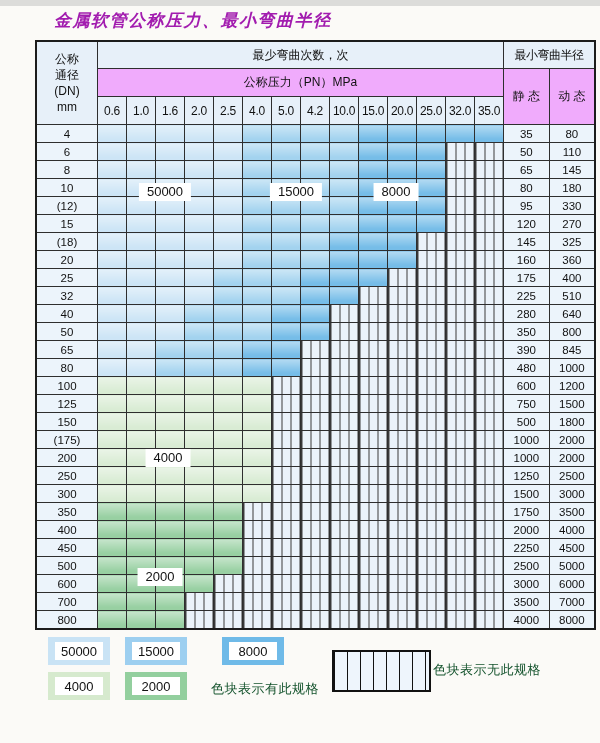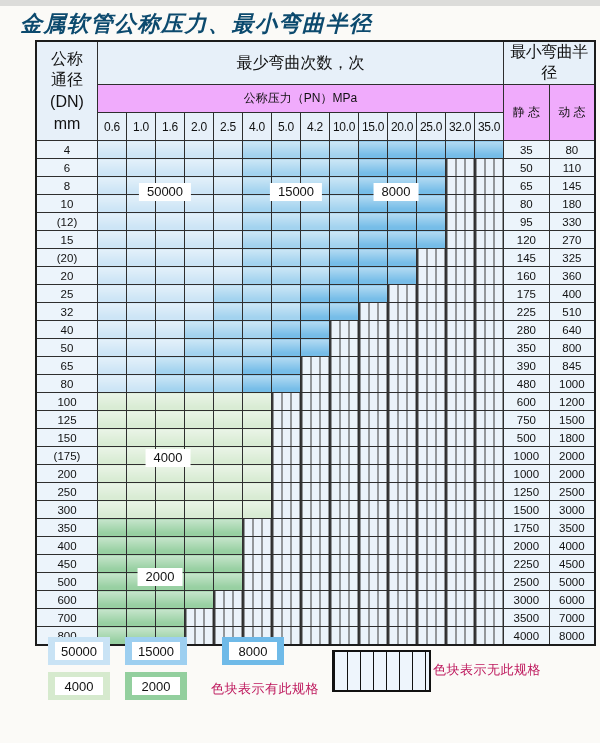--- a/index.html
+++ b/index.html
@@ -1,24 +1,24 @@
 <!DOCTYPE html>
 <html><head>
 <meta charset="utf-8">
 <style>
   html,body{margin:0;padding:0;}
   .page{position:relative;width:600px;height:743px;background:#fbfaf7;font-family:"Liberation Sans",sans-serif;overflow:hidden;}
   .topstrip{position:absolute;top:0;left:0;right:0;height:6px;background:#dcdcda;}
-  .title{position:absolute;top:9px;left:20px;margin:0;font-size:22px;font-weight:bold;font-style:italic;
-         font-family:"DejaVu Serif",serif;letter-spacing:1.5px;color:#0c4a6e;}
+  .title{position:absolute;top:9px;left:54px;margin:0;font-size:17px;font-weight:bold;font-style:italic;
+         font-family:"DejaVu Serif",serif;letter-spacing:1.5px;color:#a21caf;}
   .table-wrap{position:absolute;left:35px;top:40px;width:555px;}
   table{border-collapse:collapse;table-layout:fixed;width:555px;border:2px solid #1c1c1c;background:#fff;}
   td{border:1px solid #2e2e2e;padding:0;text-align:center;vertical-align:middle;overflow:hidden;
      font-family:"Liberation Sans",sans-serif;color:#111;}
-  tr.h1 td{height:26px;font-size:16px;background:#e7f0f9;}
+  tr.h1 td{height:26px;font-size:12px;background:#e7f0f9;}
   tr.h2 td{height:27px;font-size:12px;background:#f0abfc;}
   tr.h3 td{height:27px;font-size:12px;background:#e7f0f9;letter-spacing:-0.3px;}
   td.dnhead{width:60px;font-size:11.5px;line-height:1.35;background:#e7f0f9;}
   td.bendhead{width:405px;}
   td.rhead{width:90px;font-size:11px;letter-spacing:-0.5px;}
   td.sdhead{font-size:12.5px;background:#e7f0f9;}
   tbody td{height:17px;font-size:11.5px;}
   td.dn{background:#ecf4fb;}
   td.sval,td.dval{background:#ecf4fb;text-align:center;}
   .c{background-image:linear-gradient(180deg,rgba(255,255,255,.45),rgba(255,255,255,0) 80%);}
@@ -28,21 +28,21 @@
   .g-light{background-color:#d9ecd4;}
   .g-mid{background-color:#98d0a2;}
   .hatch{background-color:#ebf3fa;background-image:repeating-linear-gradient(90deg,#3a3a3a 0 1px,transparent 1px 9px);}
   .overlay{position:absolute;background:#fff;padding:1px 8px;font-size:13px;line-height:16px;
            transform:translate(-50%,-50%);color:#111;white-space:nowrap;}
   .swatch{position:absolute;width:62px;height:28px;box-sizing:border-box;padding:5px 7px;}
   .swatch .in{background:#fff;width:100%;height:100%;display:flex;align-items:center;justify-content:center;
               font-size:13px;color:#111;}
   .hatchbox{position:absolute;left:332px;top:650px;width:95px;height:38px;border:2px solid #111;
             background-color:#eef5fc;background-image:repeating-linear-gradient(90deg,#111 0 1px,transparent 1px 13px);}
-  .ltext{position:absolute;font-size:13px;color:#be185d;letter-spacing:0.5px;}
+  .ltext{position:absolute;font-size:13px;color:#14532d;letter-spacing:0.5px;}
   .ltext-none{left:433px;top:661px;}
   .ltext-avail{left:211px;top:680px;}
 </style>
 </head>
 <body>
 
 <div class="page">
   <div class="topstrip"></div>
   <h1 class="title">金属软管公称压力、最小弯曲半径</h1>
 
@@ -190,21 +190,21 @@
             <td class="c c-mid"></td>
             <td class="c c-dark"></td>
             <td class="c c-dark"></td>
             <td class="c c-dark"></td>
             <td class="hatch"></td>
             <td class="hatch"></td>
             <td class="sval">120</td>
             <td class="dval">270</td>
           </tr>
           <tr>
-            <td class="dn">(20)</td>
+            <td class="dn">(18)</td>
             <td class="c c-light"></td>
             <td class="c c-light"></td>
             <td class="c c-light"></td>
             <td class="c c-light"></td>
             <td class="c c-light"></td>
             <td class="c c-mid"></td>
             <td class="c c-mid"></td>
             <td class="c c-mid"></td>
             <td class="c c-dark"></td>
             <td class="c c-dark"></td>

